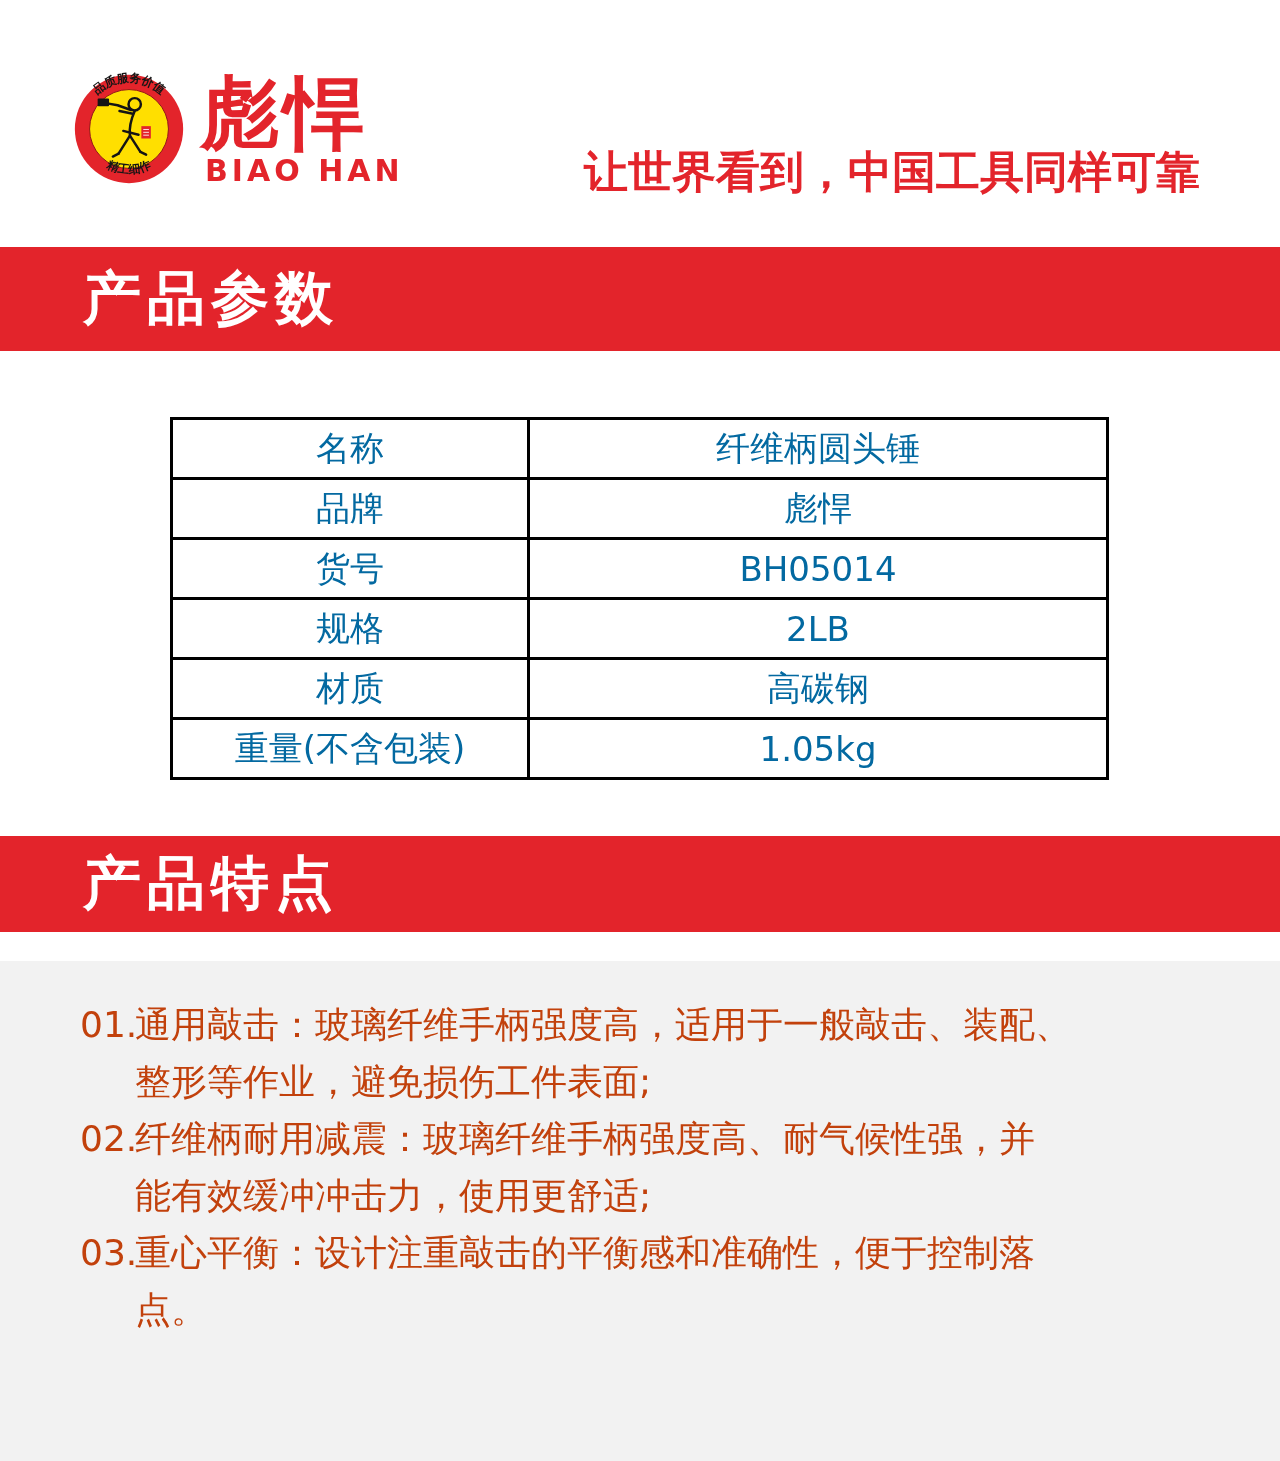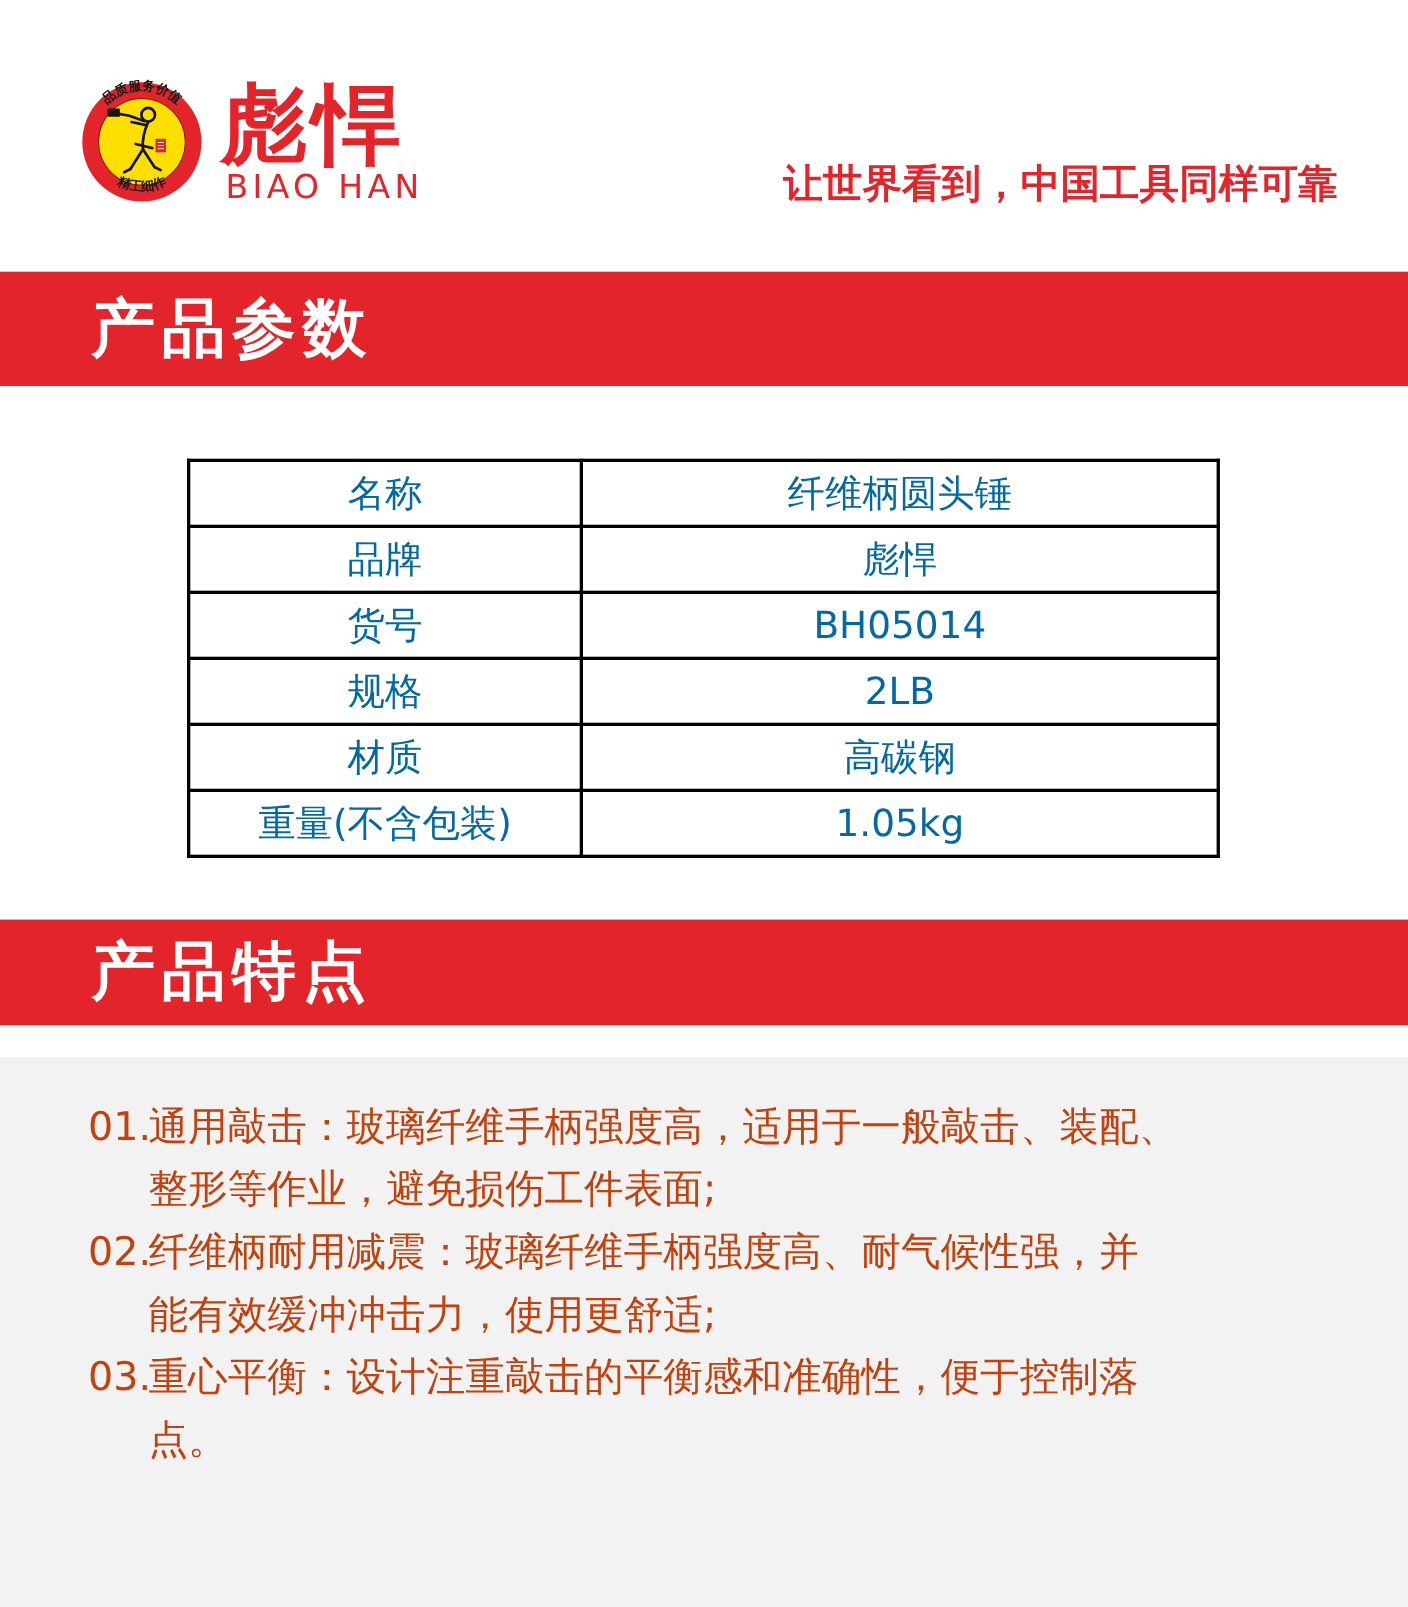--- a/index.html
+++ b/index.html
@@ -7,25 +7,25 @@
     position:relative; width:1280px; height:1461px; background:#ffffff;
     font-family:"DejaVu Sans","Liberation Sans",sans-serif; overflow:hidden;
   }
   
   .logo-wrap{position:absolute; left:72px; top:72px; width:114px; height:114px;}
   .brand-cn{
     position:absolute; left:200px; top:72px; font-size:80px; line-height:1.06;
     font-weight:bold; color:#E3242B; letter-spacing:4px;
   }
   .brand-en{
-    position:absolute; left:205px; top:153px; font-size:30px; font-weight:normal;
+    position:absolute; left:205px; top:153px; font-size:30px; font-weight:bold;
     color:#E3242B; letter-spacing:4px;
   }
   .slogan{
-    position:absolute; right:64px; top:143px; font-size:36px; font-weight:bold;
+    position:absolute; right:80px; top:143px; font-size:44px; font-weight:bold;
     color:#E3242B; white-space:nowrap;
   }
   
   .banner{
     position:absolute; left:0; width:1280px; background:#E3242B; color:#ffffff;
     display:flex; align-items:center; padding-left:83px; box-sizing:border-box;
     font-size:58px; font-weight:bold; letter-spacing:6px;
   }
   .banner-params{top:247px; height:104px;}
   .banner-features{top:836px; height:96px;}

